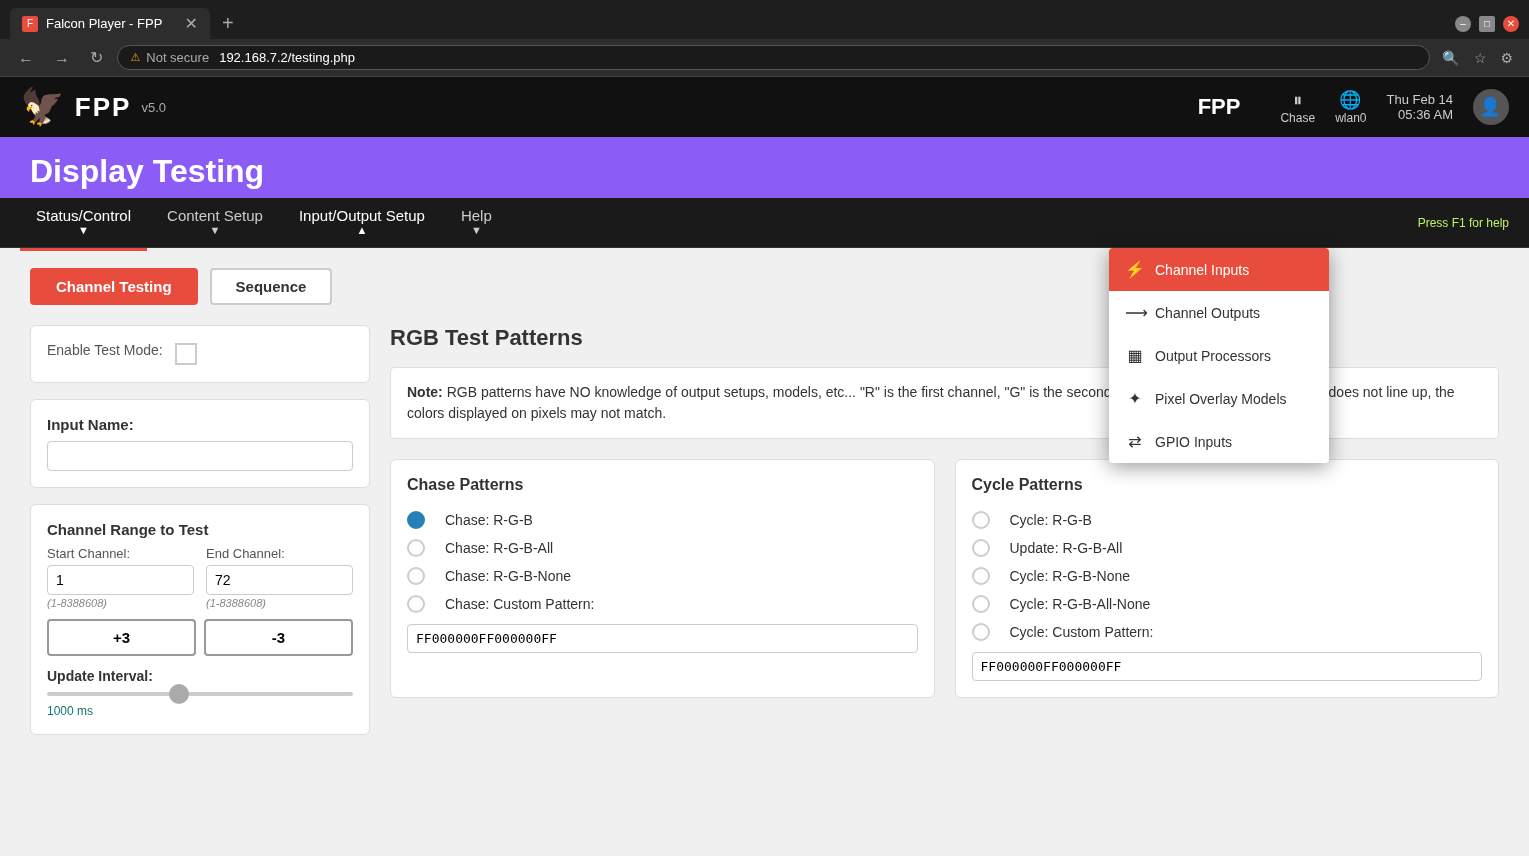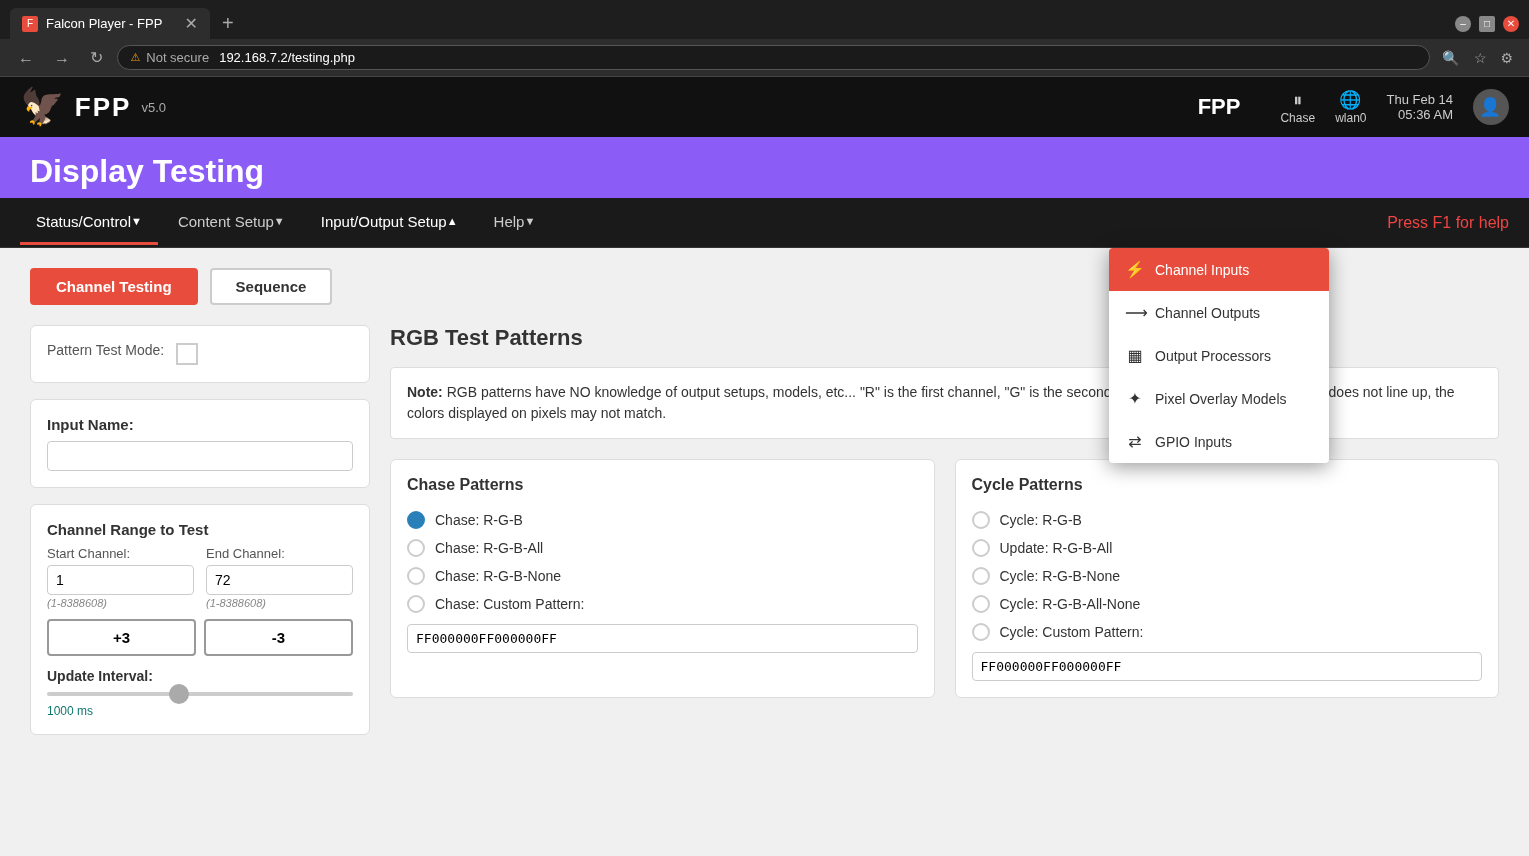--- a/index.html
+++ b/index.html
@@ -27,24 +27,24 @@
     .header-right { margin-left: auto; display: flex; align-items: center; gap: 20px; }
     .status-item { display: flex; flex-direction: column; align-items: center; font-size: 12px; color: #ccc; }
     .status-item .icon { font-size: 18px; }
     .fpp-title { font-size: 22px; font-weight: bold; color: #fff; margin-right: 20px; }
     .header-datetime { font-size: 13px; color: #ccc; text-align: right; }
     .avatar { width: 36px; height: 36px; background: #555; border-radius: 50%; display: flex; align-items: center; justify-content: center; font-size: 18px; }
 
     
     .app-nav { background: #1a1a1a; display: flex; align-items: center; padding: 0 20px; border-bottom: 1px solid #333; height: 50px; position: relative; }
     .nav-menu { display: flex; gap: 4px; align-items: center; }
-    .nav-item { color: #ccc; padding: 12px 16px; cursor: pointer; font-size: 15px; display: flex; align-items: center; border-bottom: 3px solid transparent; }
+    .nav-item { color: #ccc; padding: 12px 16px; cursor: pointer; font-size: 15px; display: flex; align-items: center; border-bottom: 3px solid transparent; flex-direction: column; }
     .nav-item.active { border-bottom: 3px solid #e74c3c; color: #fff; }
     .nav-arrow { font-size: 11px; }
-    .press-f1 { margin-left: auto; font-size: 16px; color: #ef4444; }
+    .press-f1 { margin-left: auto; font-size: 12px; color: #bef264; }
 
     
     .dropdown-menu { position: absolute; top: 50px; right: 200px; background: #fff; color: #333; border-radius: 4px; box-shadow: 0 4px 20px rgba(0,0,0,0.4); z-index: 1000; min-width: 220px; overflow: hidden; }
     .dropdown-item { display: flex; align-items: center; gap: 10px; padding: 12px 16px; cursor: pointer; font-size: 14px; color: #333; }
     .dropdown-item.active { background: #e74c3c; color: #fff; }
     .dropdown-item .item-icon { font-size: 16px; width: 20px; text-align: center; }
 
     
     .page-content { background: #f0f0f0; min-height: 700px; padding: 20px 30px; }
     .page-title { font-size: 32px; font-weight: bold; color: #222; margin-bottom: 20px; }
@@ -81,21 +81,21 @@
     .slider-value { font-size: 12px; color: #0f766e; }
 
     
     .section-title { font-size: 22px; font-weight: bold; color: #333; margin-bottom: 16px; }
     .note-box { background: #fff; border: 1px solid #ddd; border-radius: 4px; padding: 14px 16px; margin-bottom: 20px; font-size: 14px; color: #333; line-height: 1.5; }
     .note-box strong { font-weight: bold; }
 
     .patterns-grid { display: grid; grid-template-columns: 1fr 1fr; gap: 20px; }
     .pattern-section { background: #fff; border-radius: 6px; padding: 16px; border: 1px solid #ddd; }
     .pattern-title { font-size: 16px; font-weight: bold; color: #333; margin-bottom: 12px; }
-    .radio-item { display: flex; align-items: center; gap: 10px; padding: 5px 0; font-size: 14px; color: #333; }
+    .radio-item { display: flex; align-items: center; gap: 20px; padding: 5px 0; font-size: 14px; color: #333; }
     .radio-btn { width: 18px; height: 18px; border-radius: 50%; border: 2px solid #ccc; background: #fff; flex-shrink: 0; }
     .radio-btn.selected { border-color: #2980b9; background: #2980b9; }
     .pattern-input { width: 100%; padding: 6px 8px; border: 1px solid #ccc; border-radius: 4px; font-size: 13px; margin-top: 6px; font-family: monospace; }
   </style>
 </head>
 <body>
 
 <div class="browser-chrome">
   <div class="browser-tab-bar">
     <div class="browser-tab">
@@ -206,21 +206,21 @@
     <button class="tab-btn active">Channel Testing</button>
     <button class="tab-btn">Sequence</button>
   </div>
 
   <div class="content-layout">
 
     <div class="left-panel">
 
       <div class="card">
         <div class="enable-row">
-          <span class="card-label">Pattern Test Mode:</span>
+          <span class="card-label">Enable Test Mode:</span>
           <div class="checkbox"></div>
         </div>
       </div>
 
       <div class="card">
         <div class="form-label">Input Name:</div>
         <div class="select-input">
           <span>-- All Channels --</span>
           <span>▼</span>
         </div>

